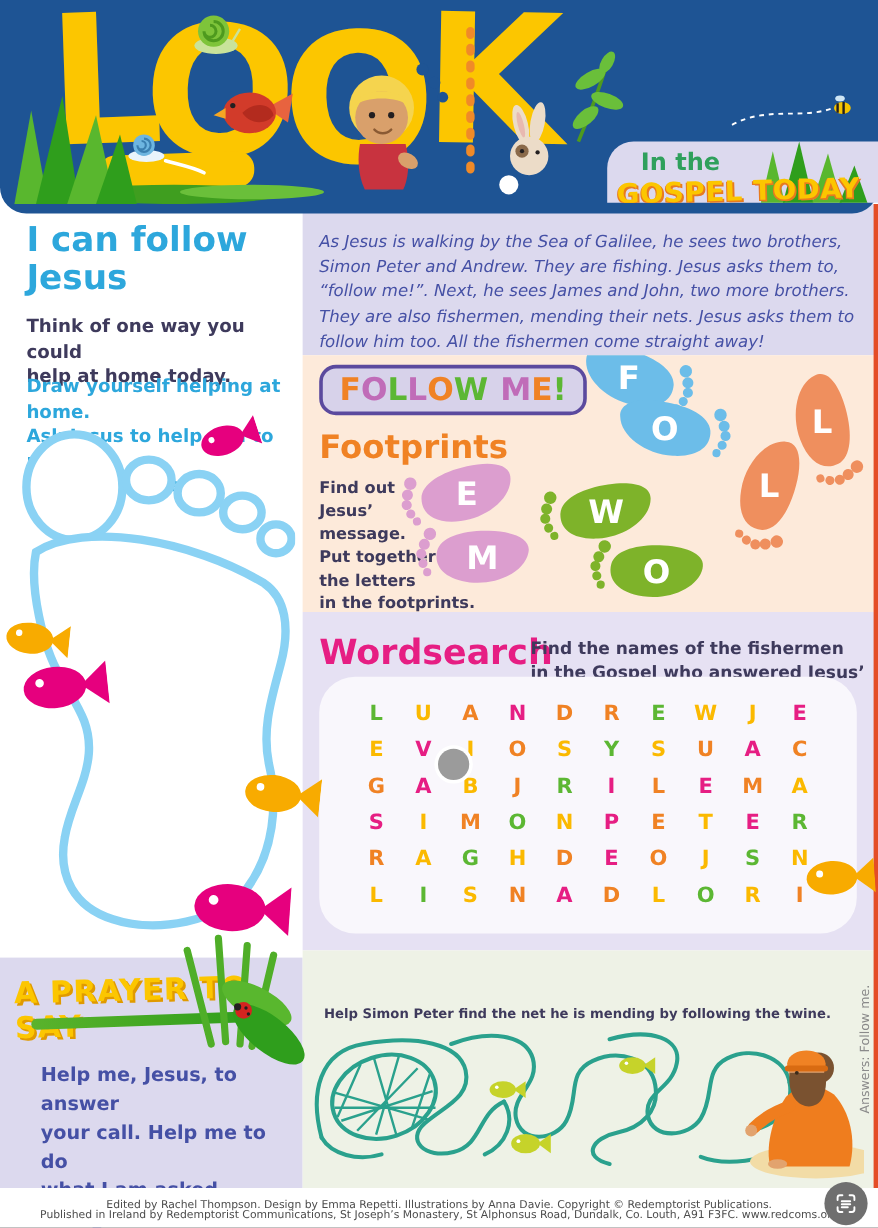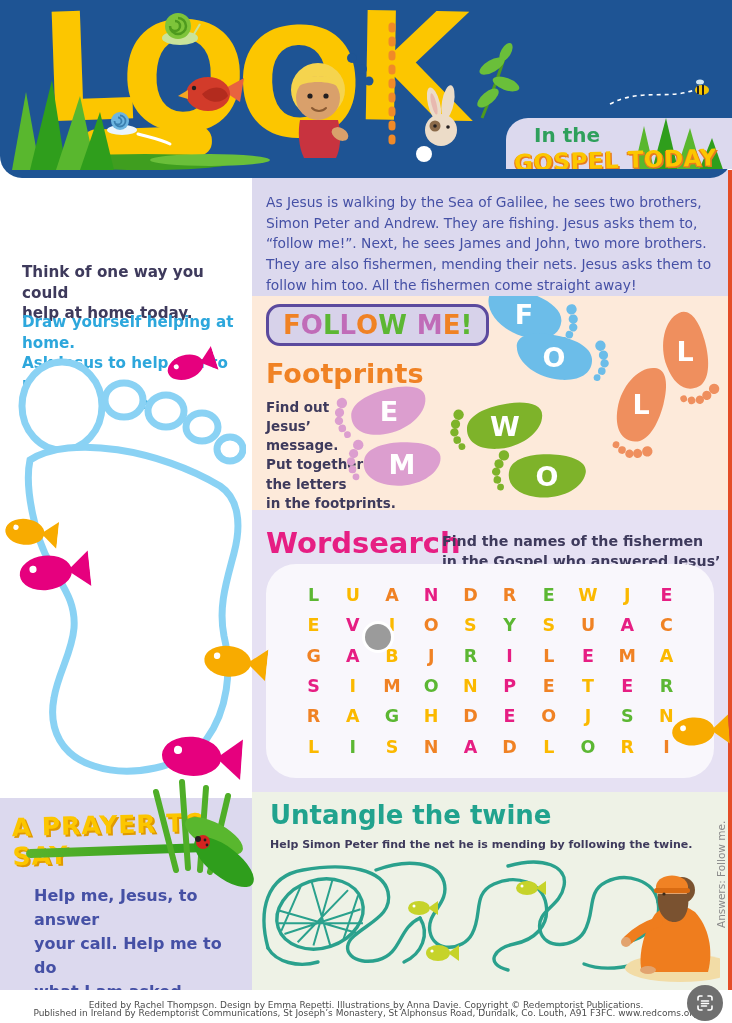--- a/index.html
+++ b/index.html
@@ -21,21 +21,21 @@
   #dateblock .bold{font-weight:bold;}
   #gospel-badge{position:absolute;right:0;top:118px;width:226px;height:51px;background:var(--lavender,#dcd9ee);
                 border-radius:22px 0 0 0;overflow:hidden;}
   #badge-line1{position:absolute;left:28px;top:5px;font-size:20px;font-weight:bold;color:#2fa05c;}
   #badge-line2{position:absolute;left:8px;top:29px;font-size:23px;font-weight:800;color:var(--logo_yellow,#fcc600);
                transform:rotate(-1.5deg);letter-spacing:.5px;
                text-shadow:1.5px 1.5px 0 #e87b1e,-1px 1px 0 #e87b1e;}
 
   
   #leftcol{position:absolute;left:0;top:170px;width:252px;height:628px;background:#fff;z-index:5;}
-  #gospel-panel{position:absolute;left:252px;top:170px;width:480px;height:126px;background:var(--lavender,#dcd9ee);z-index:4;}
+  #gospel-panel{position:absolute;left:252px;top:170px;width:480px;height:126px;background:var(--lavender,#dcd9ee);z-index:4;font-style:italic;}
   #footprints-section{position:absolute;left:252px;top:296px;width:480px;height:214px;background:var(--peach,#fdeada);z-index:4;}
   #wordsearch-section{position:absolute;left:252px;top:510px;width:480px;height:282px;background:var(--lavender_light,#e6e1f3);z-index:4;}
   #untangle-section{position:absolute;left:252px;top:792px;width:480px;height:198px;background:var(--untangle_bg,#eef2e6);z-index:4;}
   #prayer-section{position:absolute;left:0;top:798px;width:252px;height:192px;background:var(--lavender,#dcd9ee);z-index:5;}
   #footer{position:absolute;left:0;top:990px;width:732px;height:33px;background:#fff;z-index:6;}
   #red-strip{position:absolute;left:728px;top:170px;width:4px;height:820px;background:var(--red_strip,#e44d26);z-index:7;}
 
   
   #fj-title{position:absolute;left:22px;top:14px;width:185px;font-size:28.5px;font-weight:700;line-height:1.12;
             color:var(--sky_blue,#2da7dc);}
@@ -94,20 +94,21 @@
 
   .fish{position:absolute;z-index:8;}
   svg text{font-family:"DejaVu Sans","Liberation Sans",sans-serif;}
 </style>
 </head>
 <body>
 
 <div id="page">
 
   <div id="leftcol">
+    <div id="fj-title">I can follow Jesus</div>
     <div id="fj-bold">Think of one way you could
 help at home today.</div>
     <div id="fj-blue">Draw yourself helping at home.
 Ask Jesus to help you to make
 your picture real.</div>
 
     <svg class="abs" style="left:10px;top:188px;" width="236" height="428" viewBox="0 0 236 428">
       <g fill="#ffffff" stroke="var(--outline_blue,#8ad2f4)" stroke-width="7">
         <ellipse cx="52" cy="48" rx="40" ry="44"></ellipse>
         <ellipse cx="114" cy="42" rx="19" ry="17"></ellipse>
@@ -274,21 +275,20 @@
           <span style="color: rgb(251, 185, 0);">L</span>
           <span style="color: rgb(92, 183, 51);">O</span>
           <span style="color: rgb(251, 185, 0);">R</span>
           <span style="color: rgb(240, 130, 36);">I</span>
         </div>
     </div>
     <div id="cursor-dot"></div>
   </div>
 
   <div id="untangle-section">
-    <div id="ut-title">Untangle the twine</div>
     <div id="ut-instr">Help Simon Peter find the net he is mending by following the twine.</div>
     <div id="ut-answers">Answers: Follow me.</div>
     <svg class="abs" style="left:6px;top:64px;" width="462" height="130" viewBox="0 0 462 130">
       <g stroke="var(--twine_teal,#2aa18d)" stroke-width="3.4" fill="none" stroke-linecap="round">
         <path d="M 10,92 C 0,55 8,20 45,14 C 90,6 125,14 130,36 C 135,58 112,66 96,80 C 80,94 96,110 120,104 C 144,98 140,72 162,62"></path>
         <path d="M 118,14 C 150,2 180,6 186,26 C 192,48 168,56 172,76 C 176,97 205,95 214,78 C 225,58 214,38 236,28 C 258,18 284,26 288,48 C 292,70 276,84 256,88 C 236,92 226,108 250,114"></path>
         <path d="M 250,10 C 285,0 310,10 306,30 C 302,52 278,54 282,74 C 286,94 316,92 326,76 C 338,56 328,36 348,26 C 368,16 396,24 400,46 C 404,68 388,82 368,86"></path>
         <path d="M 400,46 C 416,62 420,84 400,98 C 380,112 346,116 326,108"></path>
         <path d="M 10,92 C 18,106 40,112 60,106"></path>
         <path d="M 162,62 C 172,78 164,98 146,106"></path>

